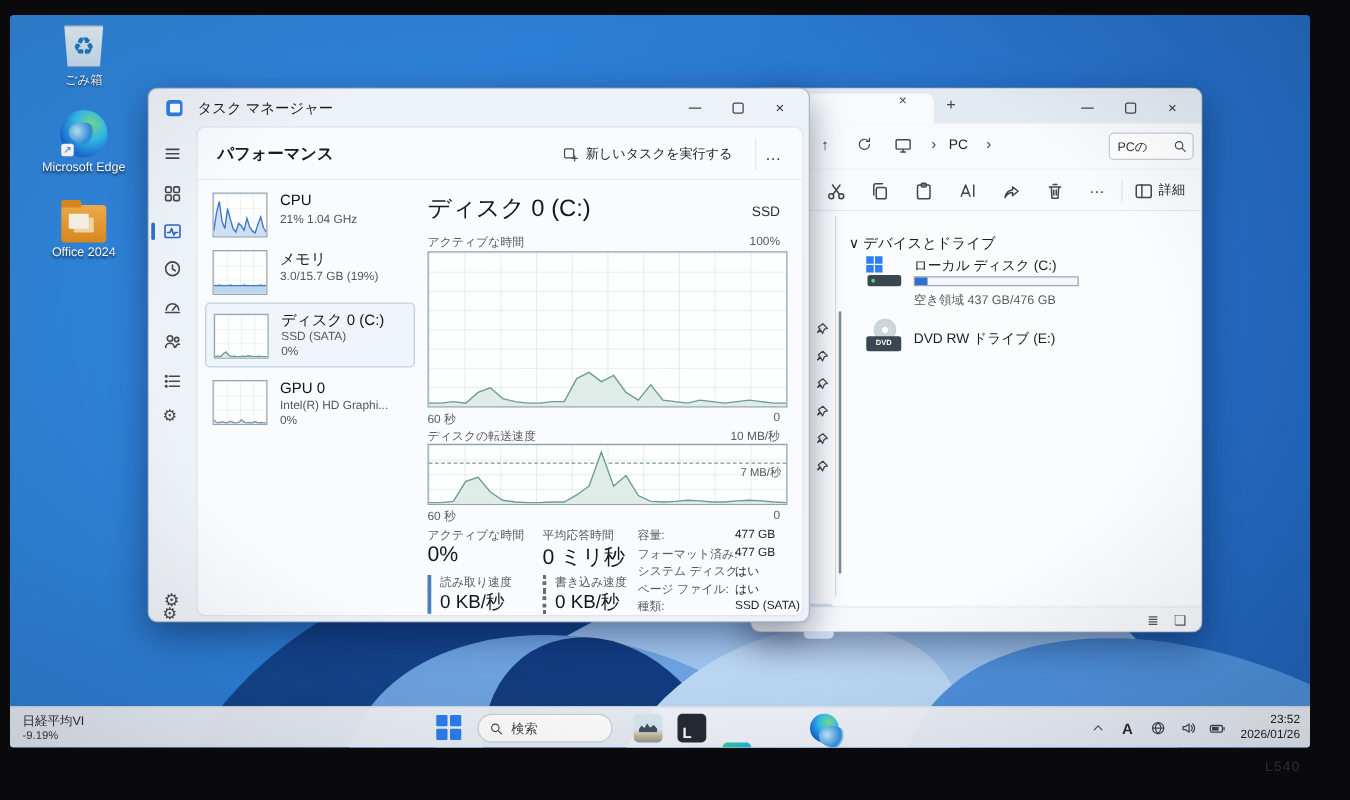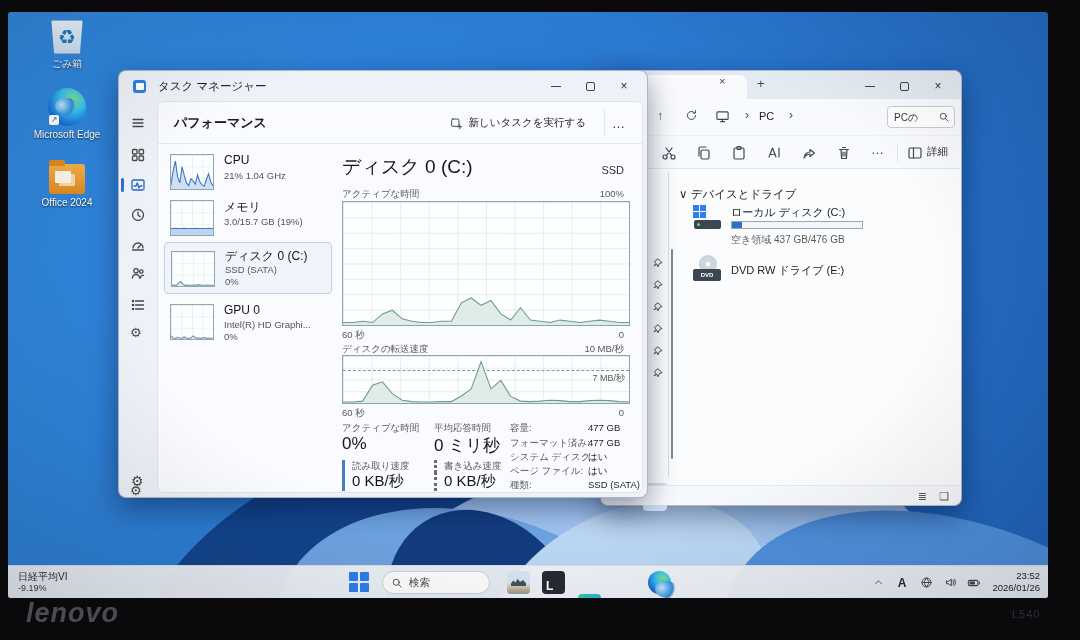--- a/index.html
+++ b/index.html
@@ -117,21 +117,20 @@
   .pdficon::after{content:"PDF";position:absolute;left:2px;bottom:2px;background:#e2559c;color:#fff;font-size:6.5px;font-weight:bold;padding:1px 2px;border-radius:2px;}
   .tray{position:absolute;top:0;height:33px;right:0;display:flex;align-items:center;}
   .trayic{width:24px;height:24px;display:flex;align-items:center;justify-content:center;color:#2a2a2a;}
   .clock{position:absolute;right:8px;top:4px;text-align:right;font-size:9.5px;color:#222;line-height:1.3;}
   svg.ic{stroke:#3f4750;fill:none;stroke-width:1.2;stroke-linecap:round;stroke-linejoin:round;}
 </style>
 </head>
 <body>
 
 <div class="photo">
-  <div class="brand">lenovo</div>
   <div class="model">L540</div>
 
   <div class="screen">
 
     <div>
       <div class="petal" style="left:120px;top:430px;width:560px;height:340px;background:#0f3a7e;transform:rotate(-18deg);opacity:.85;"></div>
       <div class="petal" style="left:300px;top:440px;width:640px;height:380px;background:#9fc4ef;transform:rotate(-14deg);"></div>
       <div class="petal" style="left:260px;top:505px;width:430px;height:300px;background:#6ea3e2;transform:rotate(20deg);"></div>
       <div class="petal" style="left:385px;top:492px;width:185px;height:230px;background:#123c80;transform:rotate(-32deg);"></div>
       <div class="petal" style="left:470px;top:500px;width:300px;height:210px;background:#bcd8f5;transform:rotate(-28deg);"></div>

